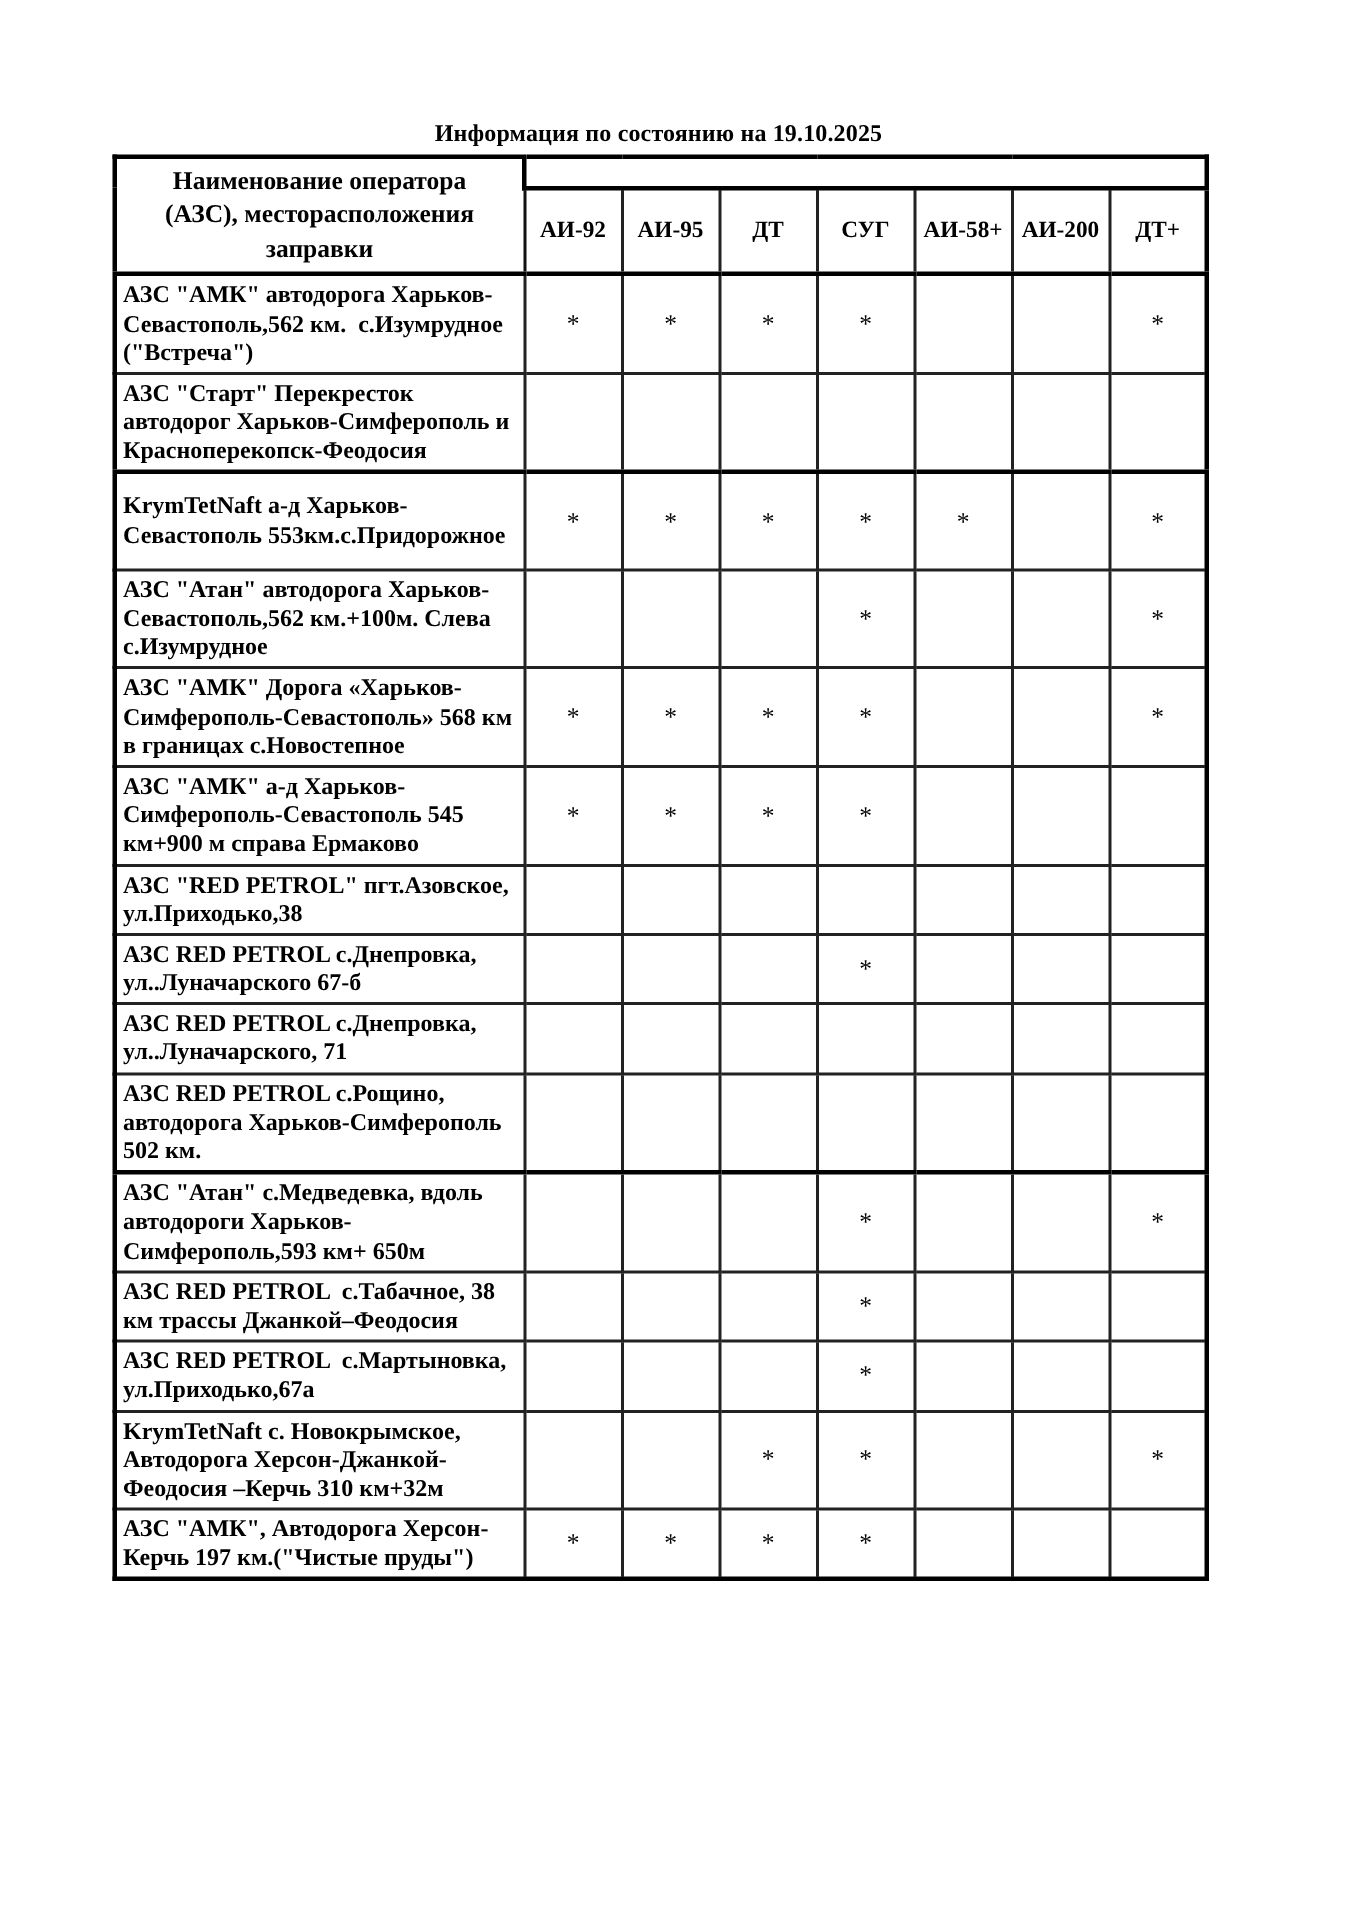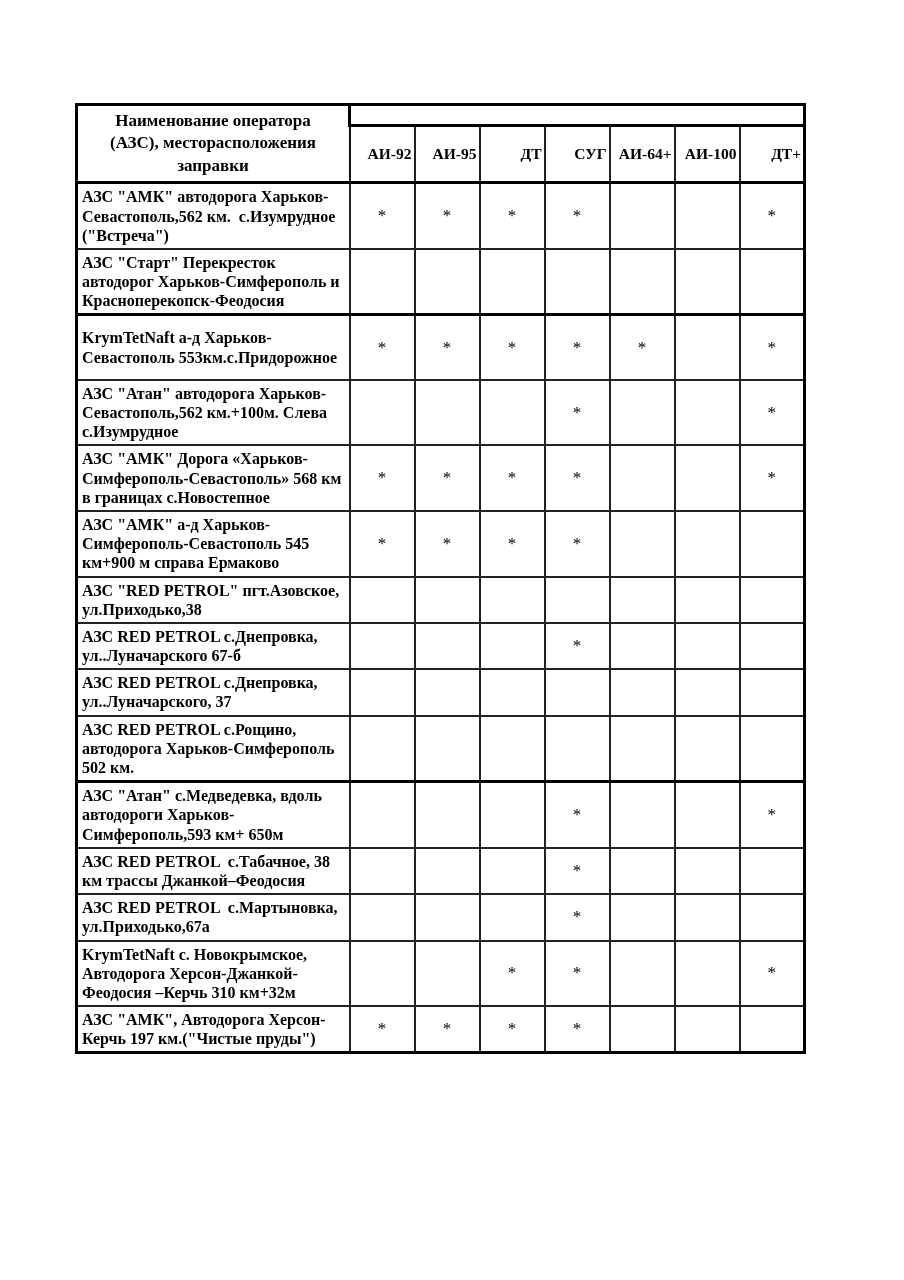--- a/index.html
+++ b/index.html
@@ -28,39 +28,40 @@
     font-size:17px;font-weight:bold;text-align:center;vertical-align:middle;
     line-height:1.32;padding:4px 6px;white-space:pre-line;
     border-bottom:3px solid #000;border-right:2px solid #111;
   }
   th.band{
     height:16px;padding:0;
     border-left:3px solid #000;border-bottom:3px solid #000;
   }
   th.fuel-head{
     height:50px;font-size:15.5px;font-weight:bold;
-    text-align:right;vertical-align:middle;padding:0 2px;
+    text-align:center;vertical-align:middle;padding:0 2px;
     border-bottom:3px solid #000;
   }
   td.name-cell{
     font-size:16px;font-weight:bold;text-align:left;vertical-align:middle;
     line-height:1.2;padding:3px 1px 3px 4px;white-space:pre-wrap;
     overflow-wrap:break-word;
   }
   td.mark-cell{
     text-align:center;vertical-align:middle;
     font-size:17px;font-weight:normal;padding:0;
   }
   tr.sep-top td{border-top:3px solid #000;}
   tr.tall-pad td.name-cell{padding-top:12px;padding-bottom:12px;}
 </style>
 </head>
 <body>
 
 <div class="page">
+  <div class="doc-title">Информация по состоянию на 19.10.2025</div>
 
   <table class="fuel-table">
     <colgroup>
       <col class="c-name">
       <col class="c-f">
         <col class="c-f">
         <col class="c-f">
         <col class="c-f">
         <col class="c-f">
         <col class="c-f">
@@ -71,22 +72,22 @@
         <th rowspan="2" class="name-head" id="operator-head">Наименование оператора
 (АЗС), месторасположения
 заправки</th>
         <th colspan="7" class="band"></th>
       </tr>
       <tr id="fuel-head-row">
           <th class="fuel-head">АИ-92</th>
           <th class="fuel-head">АИ-95</th>
           <th class="fuel-head">ДТ</th>
           <th class="fuel-head">СУГ</th>
-          <th class="fuel-head">АИ-64+</th>
-          <th class="fuel-head">АИ-100</th>
+          <th class="fuel-head">АИ-58+</th>
+          <th class="fuel-head">АИ-200</th>
           <th class="fuel-head">ДТ+</th>
         </tr>
     </thead>
     <tbody id="table-body">
         <tr>
           <td class="name-cell">АЗС "АМК" автодорога Харьков-Севастополь,562 км.  с.Изумрудное ("Встреча")</td>
           <td class="mark-cell">*</td>
           <td class="mark-cell">*</td>
           <td class="mark-cell">*</td>
           <td class="mark-cell">*</td>
@@ -158,21 +159,21 @@
           <td class="name-cell">АЗС RED PETROL с.Днепровка, ул..Луначарского 67-б</td>
           <td class="mark-cell"></td>
           <td class="mark-cell"></td>
           <td class="mark-cell"></td>
           <td class="mark-cell">*</td>
           <td class="mark-cell"></td>
           <td class="mark-cell"></td>
           <td class="mark-cell"></td>
         </tr>
         <tr>
-          <td class="name-cell">АЗС RED PETROL с.Днепровка, ул..Луначарского, 37</td>
+          <td class="name-cell">АЗС RED PETROL с.Днепровка, ул..Луначарского, 71</td>
           <td class="mark-cell"></td>
           <td class="mark-cell"></td>
           <td class="mark-cell"></td>
           <td class="mark-cell"></td>
           <td class="mark-cell"></td>
           <td class="mark-cell"></td>
           <td class="mark-cell"></td>
         </tr>
         <tr>
           <td class="name-cell">АЗС RED PETROL с.Рощино, автодорога Харьков-Симферополь 502 км.</td>

